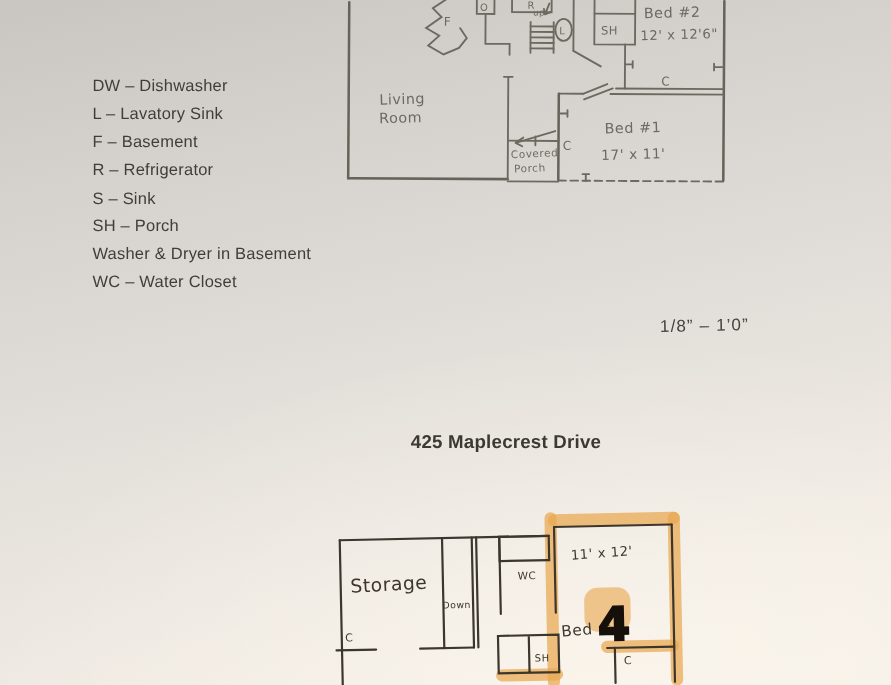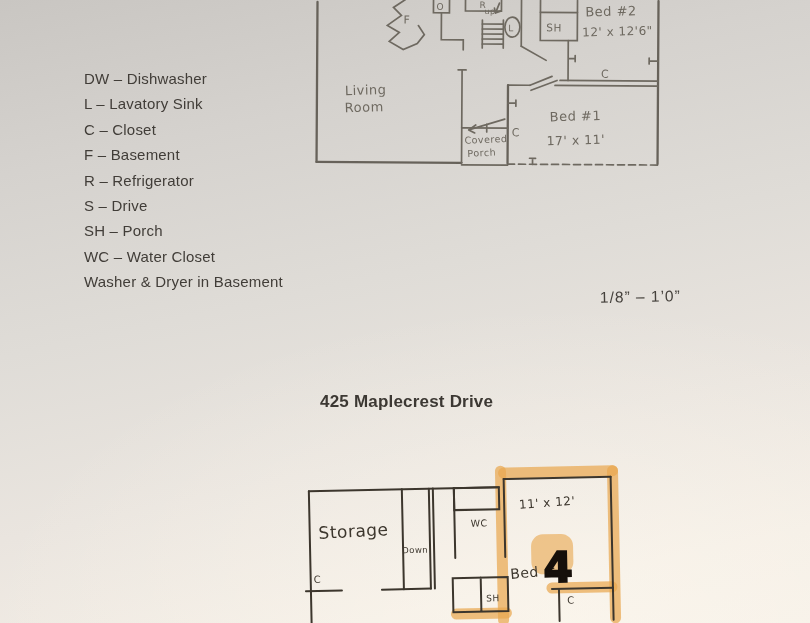--- a/index.html
+++ b/index.html
@@ -18,21 +18,21 @@
     letter-spacing:.2px;
     margin-top:32px;
   }
   .scale-note{
     position:absolute;left:600px;top:288px;
     color:#45413c;font-size:15.5px;letter-spacing:1px;
     transform:rotate(-1.2deg);
   }
   .title-block{
     position:absolute;left:320px;top:388px;width:280px;
-    text-align:left;color:#3c3833;font-size:17px;line-height:28px;
+    text-align:center;color:#3c3833;font-size:17px;line-height:28px;
     font-weight:600;letter-spacing:.2px;
   }
   svg{position:absolute;overflow:visible;}
   .plan-top{left:305px;top:0px;transform:rotate(.35deg);}
   .plan-bottom{left:293px;top:466px;transform:rotate(-1.2deg);}
   .hw{font-family:"DejaVu Sans",sans-serif;fill:#6e6960;letter-spacing:.5px;}
   .hw2{font-family:"DejaVu Sans",sans-serif;fill:#3c362d;letter-spacing:.5px;}
   .ink{stroke:#6e6960;stroke-width:1.7;fill:none;stroke-linecap:round;}
   .ink-thick{stroke:#67625a;stroke-width:2.3;fill:none;stroke-linecap:round;}
   .pen{stroke:#3c362d;stroke-width:2;fill:none;stroke-linecap:round;}
@@ -40,27 +40,26 @@
   .orange{stroke:#e9a851;stroke-width:11;fill:none;stroke-linecap:round;opacity:.72;}
 </style>
 </head>
 <body>
 
 <div class="photo">
 
   <div class="legend">
     <div>DW – Dishwasher</div>
     <div>L – Lavatory Sink</div>
-    <div>C – Closet</div>
     <div>F – Basement</div>
     <div>R – Refrigerator</div>
-    <div>S – Drive</div>
+    <div>S – Sink</div>
     <div>SH – Porch</div>
+    <div>Washer &amp; Dryer in Basement</div>
     <div>WC – Water Closet</div>
-    <div>Washer &amp; Dryer in Basement</div>
   </div>
 
   <div class="scale-note">1/8” – 1’0”</div>
 
   <div class="title-block">
     <div>425 Maplecrest Drive</div>
   </div>
 
   <svg class="plan-top" width="362" height="172" viewBox="0 0 362 172">
     <g>

